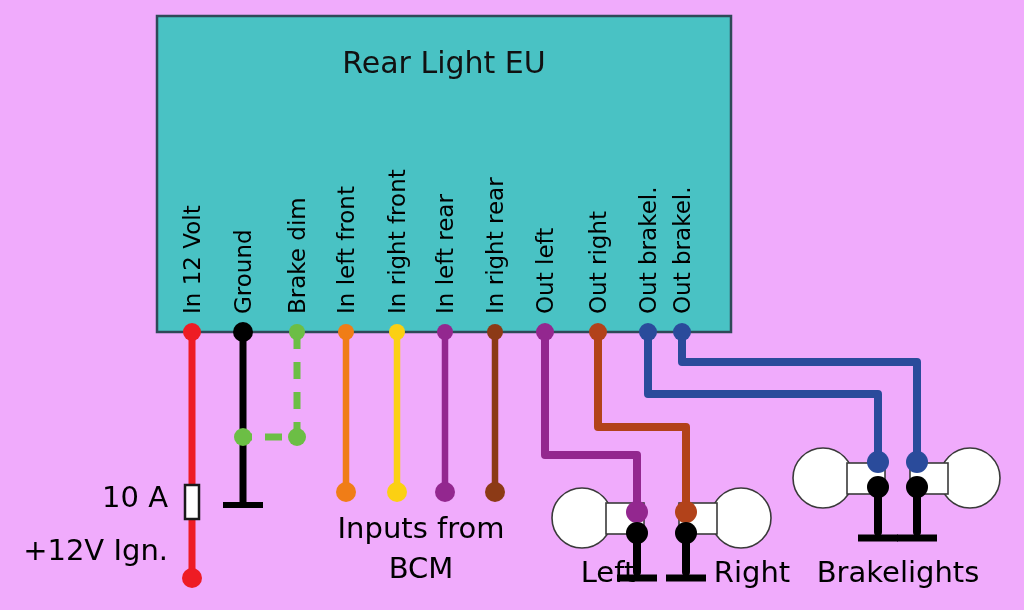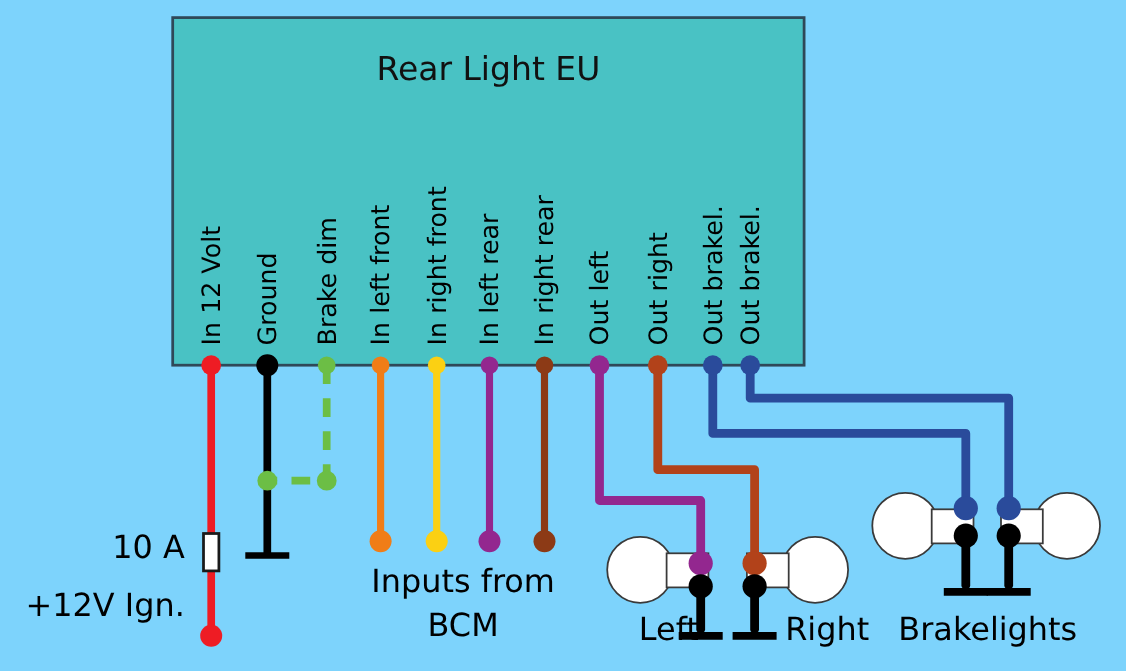--- a/index.html
+++ b/index.html
@@ -8,21 +8,21 @@
     padding: 0;
     background: #ffffff;
   }
   body {
     font-family: "DejaVu Sans", "Liberation Sans", sans-serif;
   }
   #diagram-root {
     position: relative;
     width: 1024px;
     height: 610px;
-    background: #7dd3fc;
+    background: #f0abfc;
     overflow: hidden;
   }
   svg#wiring-svg {
     position: absolute;
     left: 0;
     top: 0;
     width: 1024px;
     height: 610px;
     display: block;
   }

